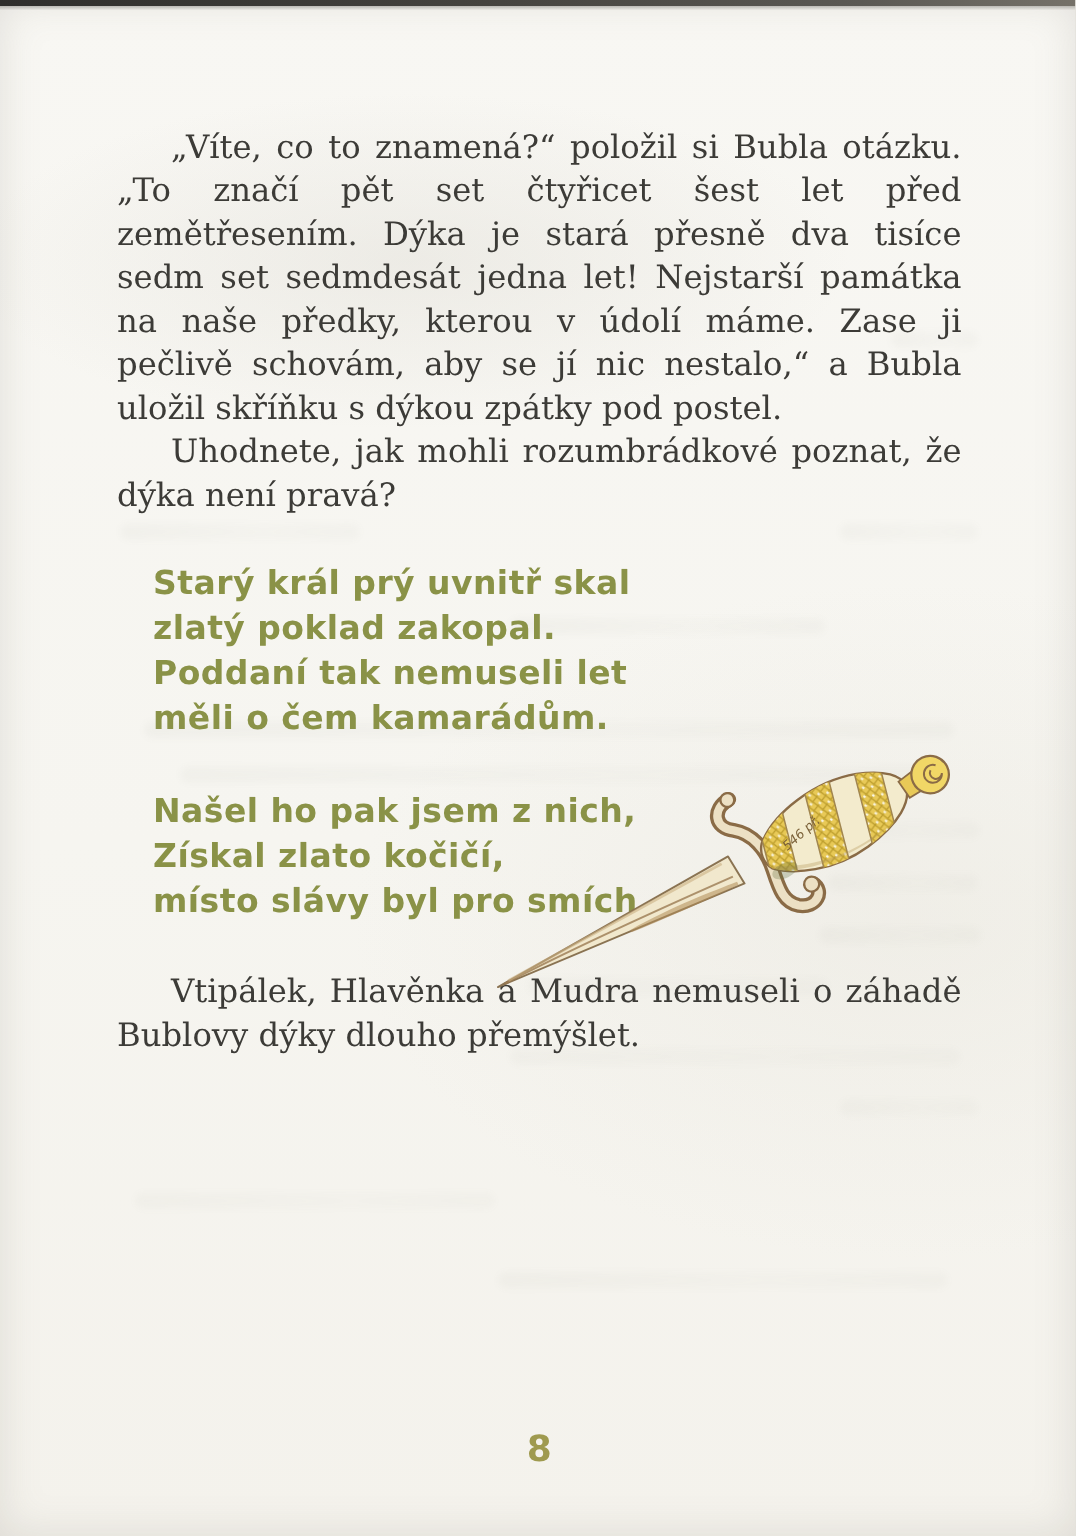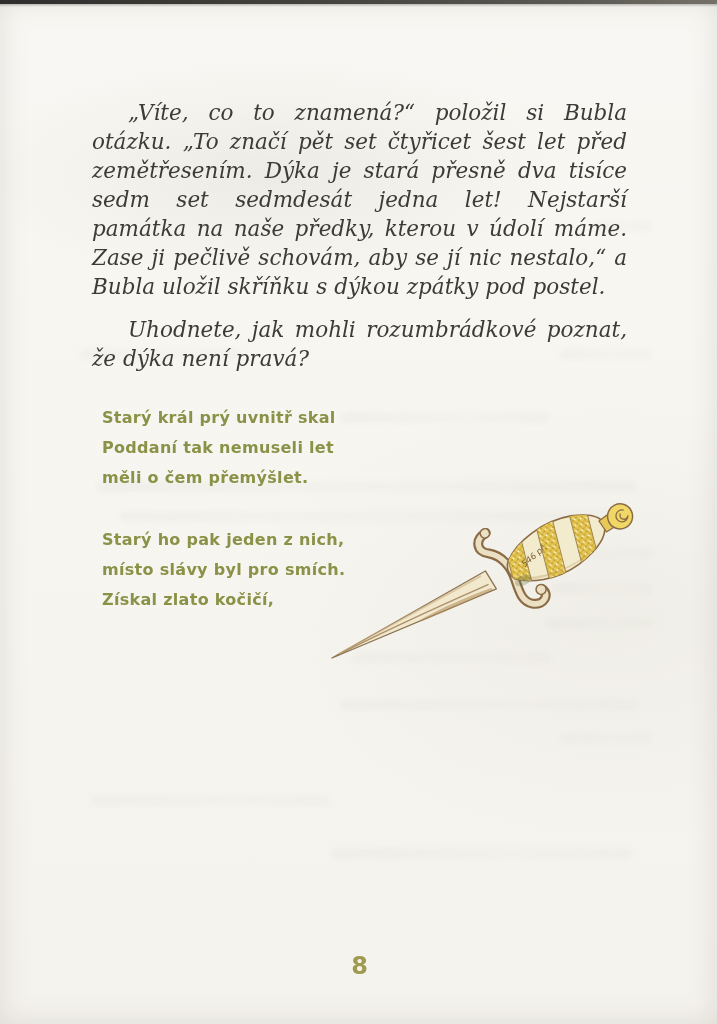--- a/index.html
+++ b/index.html
@@ -22,27 +22,27 @@
   .scan-edge-top-soft{
     position:absolute;top:4px;left:0;width:100%;height:3px;
     background:linear-gradient(180deg,rgba(90,88,82,0.35),rgba(90,88,82,0));
   }
   .text-column{
     position:absolute;left:78px;top:84px;width:563px;
     color:#3c3b37;
     font-size:21.5px;line-height:29px;
     text-align:justify;
   }
-  .text-column p{margin:14px;text-indent:36px;font-style:italic;}
+  .text-column p{margin:0;text-indent:36px;}
   .poem{
     margin:30px 0 0 24px;
     width:360px;
     font-family:"DejaVu Sans","Liberation Sans",sans-serif;
     font-weight:bold;
-    font-size:16px;line-height:30px;
+    font-size:22px;line-height:30px;
     color:#8a9247;
     text-align:left;
     letter-spacing:0.3px;
   }
   .poem .stanza{margin:0 0 32px 0;}
   .poem .stanza:last-child{margin-bottom:0;}
   .poem .line{display:block;text-indent:0;}
   .after-poem{margin-top:30px !important;}
   .page-number{
     position:absolute;left:78px;top:952px;width:563px;
@@ -85,30 +85,32 @@
   <div class="ghost" style="left:90px;top:795px;width:240px;opacity:.08"></div>
   <div class="ghost" style="left:332px;top:848px;width:300px;opacity:.09"></div>
 
   <div class="text-column">
     <p>„Víte, co to znamená?“ položil si Bubla otázku. „To značí pět set čtyřicet šest let před zemětřesením. Dýka je stará přesně dva tisíce sedm set sedmdesát jedna let! Nejstarší památka na naše předky, kterou v údolí máme. Zase ji pečlivě schovám, aby se jí nic nestalo,“ a Bubla uložil skříňku s dýkou zpátky pod postel.</p>
     <p>Uhodnete, jak mohli rozumbrádkové poznat, že dýka není pravá?</p>
 
     <div class="poem">
       <div class="stanza">
         <span class="line">Starý král prý uvnitř skal</span>
+        <span class="line">zlatý poklad zakopal.</span>
         <span class="line">Poddaní tak nemuseli let</span>
-        <span class="line">měli o čem přemýšlet.</span>
+        <span class="line">měli o čem kamarádům.</span>
       </div>
       <div class="stanza">
-        <span class="line">Starý ho pak jeden z nich,</span>
+        <span class="line">Našel ho pak jsem z nich,</span>
+        <span class="line">Získal zlato kočičí,</span>
         <span class="line">místo slávy byl pro smích.</span>
-        <span class="line">Získal zlato kočičí,</span>
       </div>
     </div>
 
+    <p class="after-poem">Vtipálek, Hlavěnka a Mudra nemuseli o záhadě Bublovy dýky dlouho přemýšlet.</p>
   </div>
 
   <svg class="dagger" viewBox="0 0 340 215">
     <defs>
       <pattern id="goldhatch" width="6" height="6" patternUnits="userSpaceOnUse" patternTransform="rotate(18)">
         <rect width="6" height="6" fill="#e8c957"></rect>
         <path d="M0,0 L6,6 M6,0 L0,6" stroke="#bfa02f" stroke-width="0.9"></path>
         <circle cx="1.6" cy="4.4" r="0.9" fill="#fbf7e8"></circle>
       </pattern>
       <clipPath id="handleclip">

